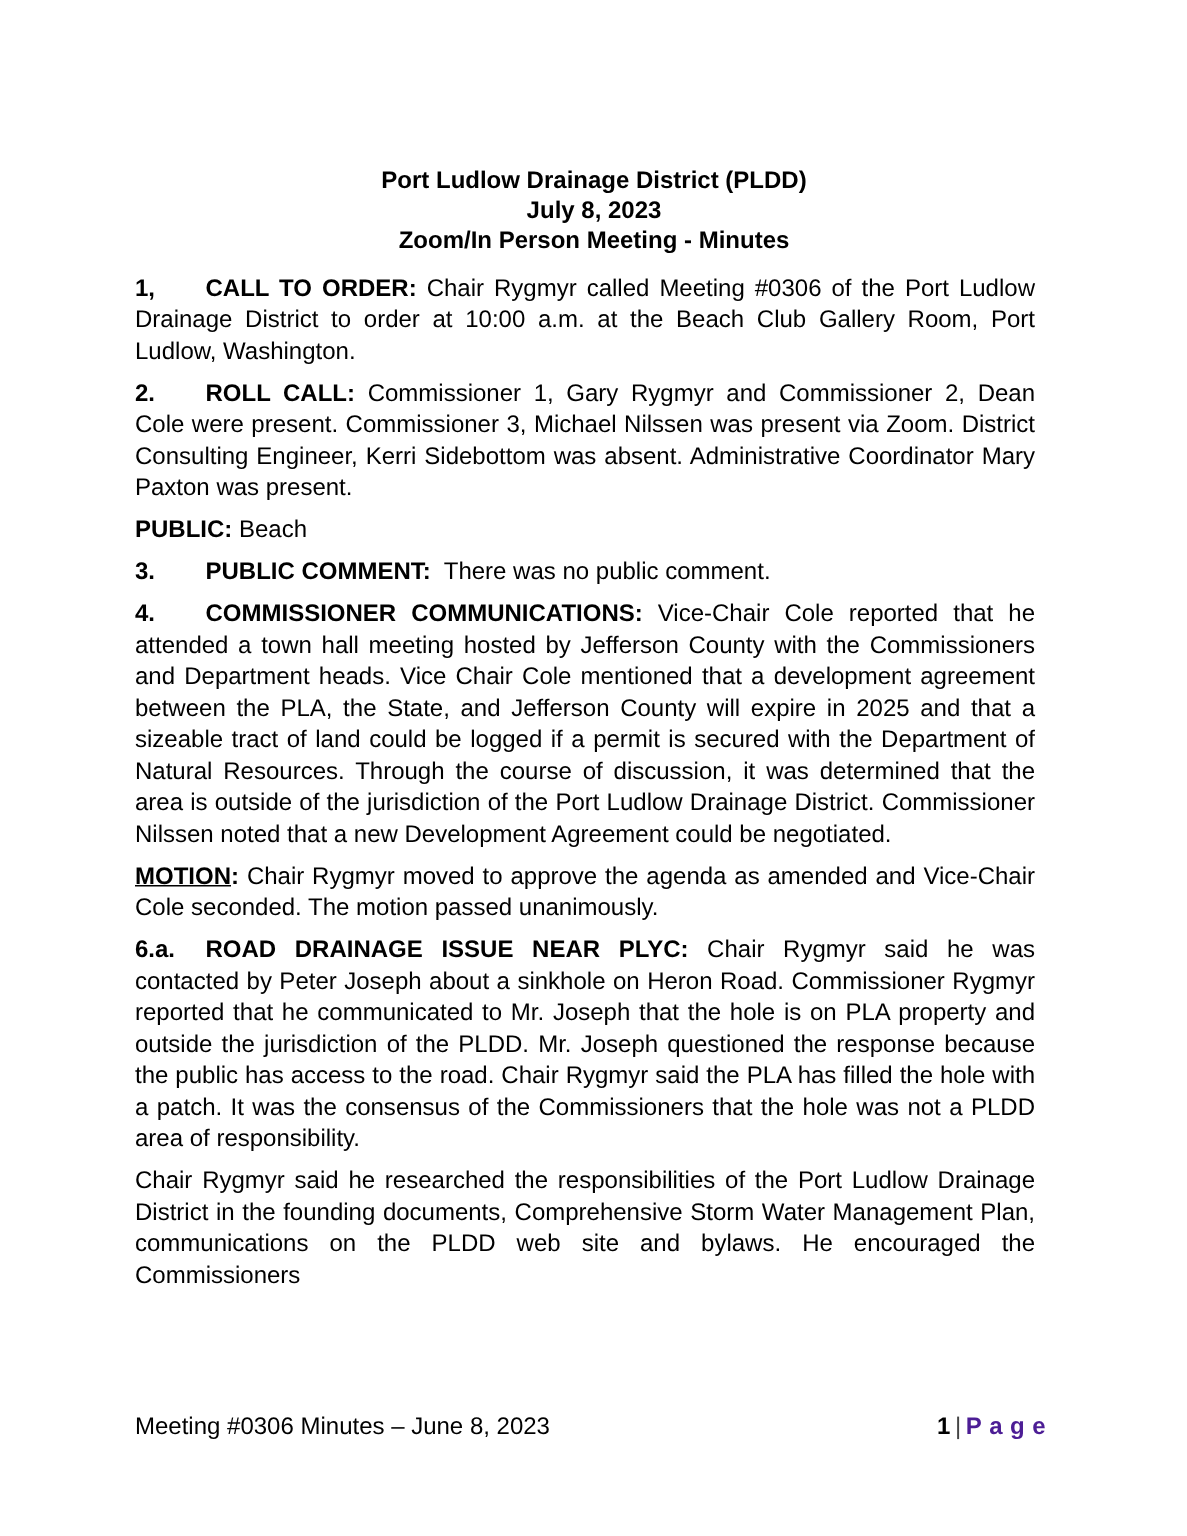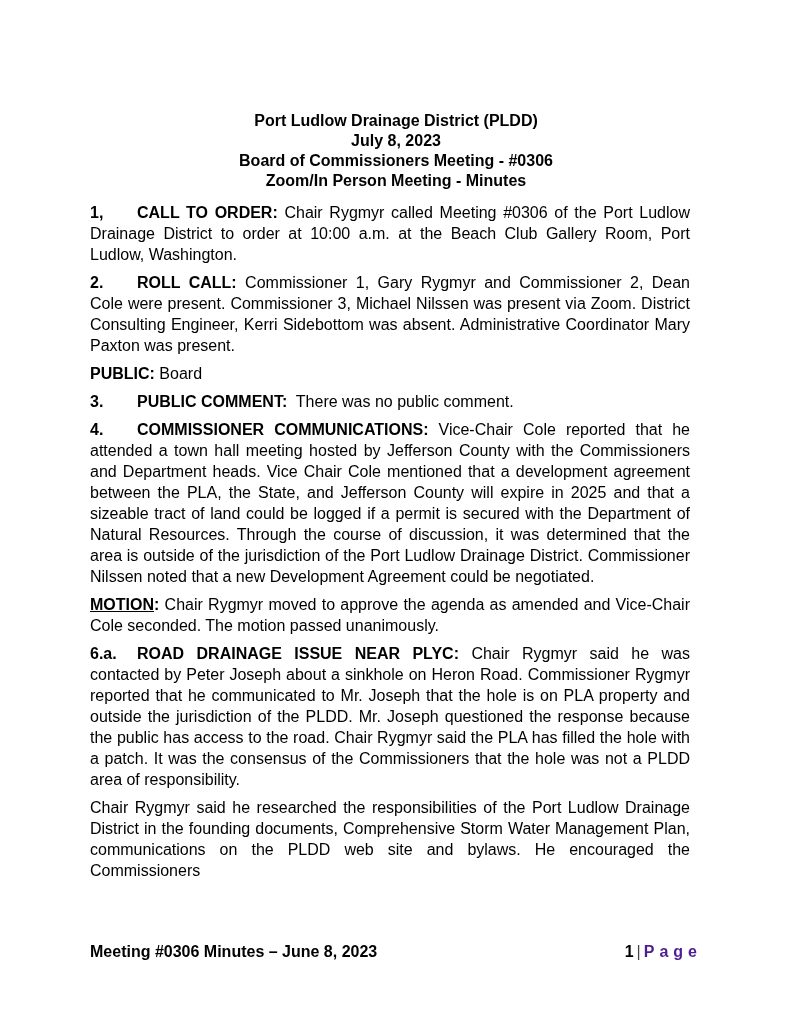--- a/index.html
+++ b/index.html
@@ -43,51 +43,50 @@
     position: absolute;
     left: 90px;
     top: 941px;
     width: 612px;
     display: flex;
     justify-content: space-between;
     align-items: baseline;
     font-size: 16px;
     line-height: 21px;
   }
-  .footer-left { font-weight: bold; }
+  .footer-left { font-weight: normal; }
   .pg-num { font-weight: bold; color: #000000; }
   .sep { color: #444444; margin: 0 3px 0 3px; font-weight: normal; }
   .pg-word { color: #4c1d95; font-weight: bold; letter-spacing: 5px; }
 </style>
 </head>
 <body>
 
 <div class="page">
   <div class="content">
 
     <div class="hdr">
       <div>Port Ludlow Drainage District (PLDD)</div>
       <div>July 8, 2023</div>
-      <div>Board of Commissioners Meeting - #0306</div>
       <div>Zoom/In Person Meeting - Minutes</div>
     </div>
 
     <p class="para">
       <span class="num">1,</span><span class="head">CALL TO ORDER:</span>
       <span>Chair Rygmyr called Meeting #0306 of the Port Ludlow Drainage District to order at 10:00 a.m. at the Beach Club Gallery Room, Port Ludlow, Washington.</span>
     </p>
 
     <p class="para">
       <span class="num">2.</span><span class="head">ROLL CALL:</span>
       <span>Commissioner 1, Gary Rygmyr and Commissioner 2, Dean Cole were present. Commissioner 3, Michael Nilssen was present via Zoom. District Consulting Engineer, Kerri Sidebottom was absent. Administrative Coordinator Mary Paxton was present.</span>
     </p>
 
     <p class="para">
       <span class="head">PUBLIC:</span>
-      <span>Board</span>
+      <span>Beach</span>
     </p>
 
     <p class="para">
       <span class="num">3.</span><span class="head">PUBLIC COMMENT:</span><span>&nbsp; There was no public comment.</span>
     </p>
 
     <p class="para">
       <span class="num">4.</span><span class="head">COMMISSIONER COMMUNICATIONS:</span><span>&nbsp;Vice-Chair Cole reported that he attended a town hall meeting hosted by Jefferson County with the Commissioners and Department heads. Vice Chair Cole mentioned that a development agreement between the PLA, the State, and Jefferson County will expire in 2025 and that a sizeable tract of land could be logged if a permit is secured with the Department of Natural Resources. Through the course of discussion, it was determined that the area is outside of the jurisdiction of the Port Ludlow Drainage District. Commissioner Nilssen noted that a new Development Agreement could be negotiated.</span>
     </p>
 

